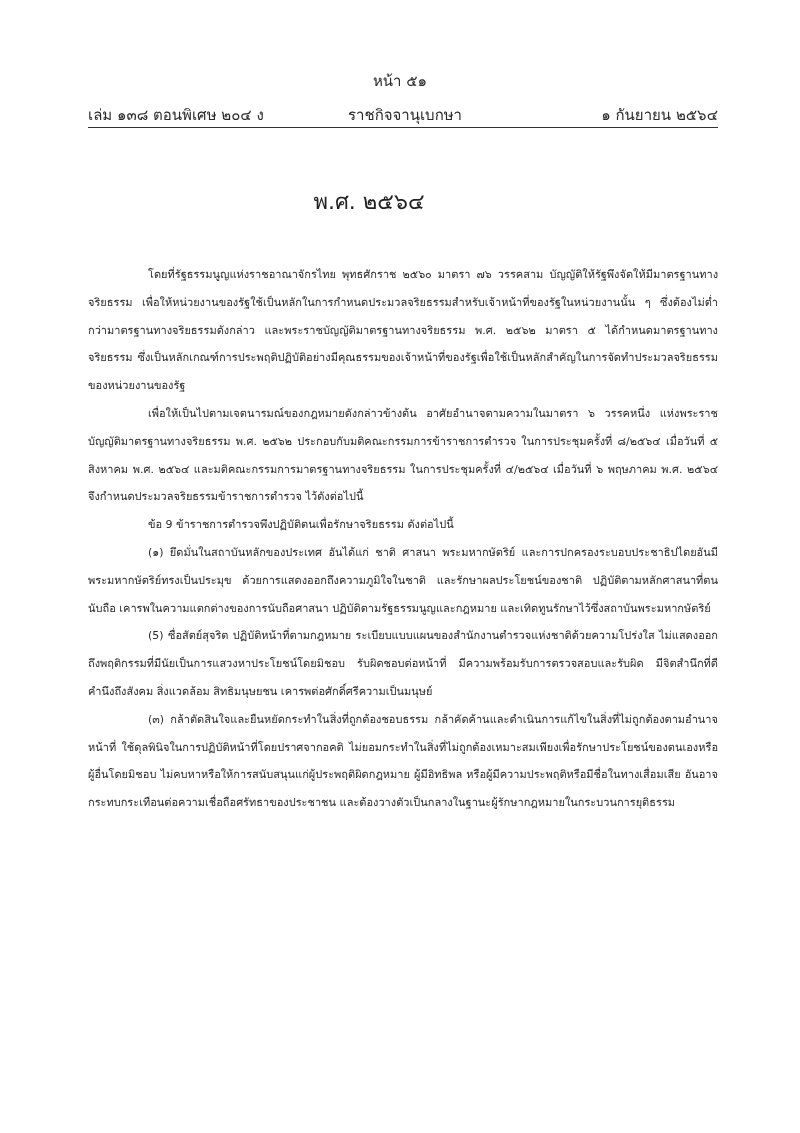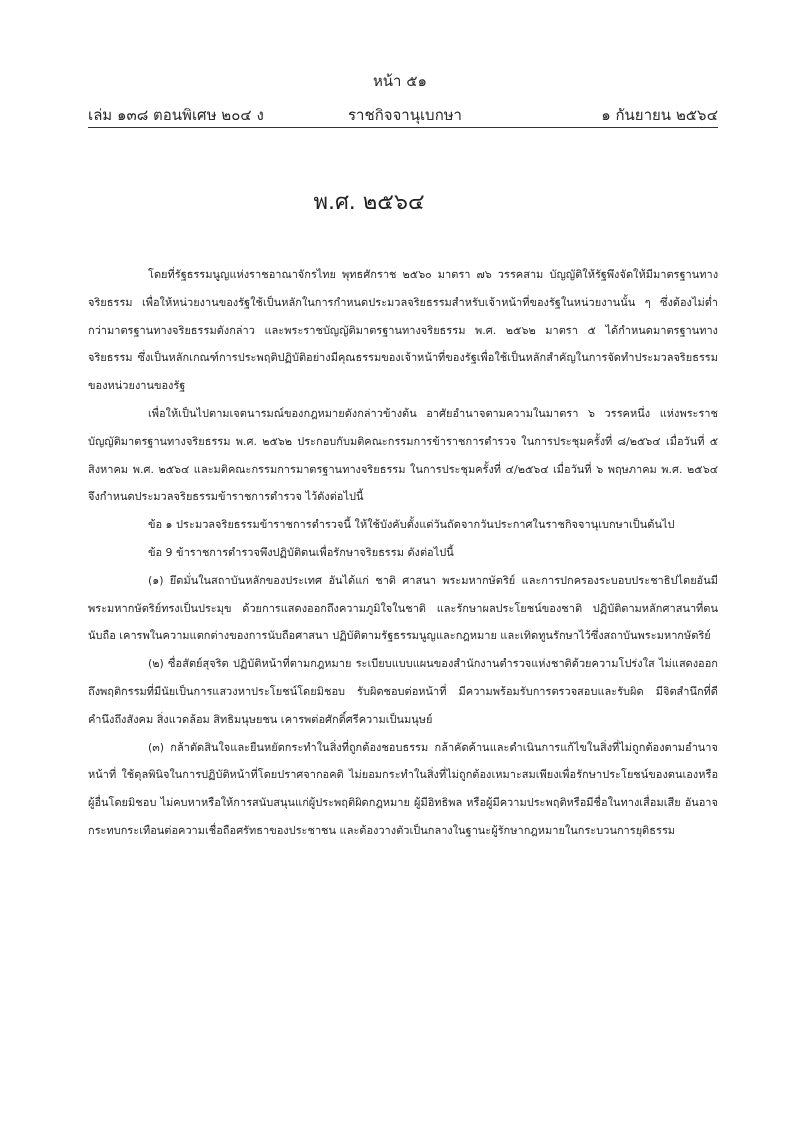--- a/index.html
+++ b/index.html
@@ -51,19 +51,18 @@
     <span class="h-gazette">ราชกิจจานุเบกษา</span>
     <span class="h-date">๑ กันยายน ๒๕๖๔</span>
   </div>
   <div class="header-rule"></div>
 
   <div class="subtitle">พ.ศ. ๒๕๖๔</div>
 
   <div class="body">
     <p class="indent">โดยที่รัฐธรรมนูญแห่งราชอาณาจักรไทย พุทธศักราช ๒๕๖๐ มาตรา ๗๖ วรรคสาม บัญญัติให้รัฐพึงจัดให้มีมาตรฐานทางจริยธรรม เพื่อให้หน่วยงานของรัฐใช้เป็นหลักในการกำหนดประมวลจริยธรรมสำหรับเจ้าหน้าที่ของรัฐในหน่วยงานนั้น ๆ ซึ่งต้องไม่ต่ำกว่ามาตรฐานทางจริยธรรมดังกล่าว และพระราชบัญญัติมาตรฐานทางจริยธรรม พ.ศ. ๒๕๖๒ มาตรา ๕ ได้กำหนดมาตรฐานทางจริยธรรม ซึ่งเป็นหลักเกณฑ์การประพฤติปฏิบัติอย่างมีคุณธรรมของเจ้าหน้าที่ของรัฐเพื่อใช้เป็นหลักสำคัญในการจัดทำประมวลจริยธรรมของหน่วยงานของรัฐ</p>
     <p class="indent">เพื่อให้เป็นไปตามเจตนารมณ์ของกฎหมายดังกล่าวข้างต้น อาศัยอำนาจตามความในมาตรา ๖ วรรคหนึ่ง แห่งพระราชบัญญัติมาตรฐานทางจริยธรรม พ.ศ. ๒๕๖๒ ประกอบกับมติคณะกรรมการข้าราชการตำรวจ ในการประชุมครั้งที่ ๘/๒๕๖๔ เมื่อวันที่ ๕ สิงหาคม พ.ศ. ๒๕๖๔ และมติคณะกรรมการมาตรฐานทางจริยธรรม ในการประชุมครั้งที่ ๔/๒๕๖๔ เมื่อวันที่ ๖ พฤษภาคม พ.ศ. ๒๕๖๔ จึงกำหนดประมวลจริยธรรมข้าราชการตำรวจ ไว้ดังต่อไปนี้</p>
-    <p class="indent">ข้อ ๑ ประมวลจริยธรรมข้าราชการตำรวจนี้ ให้ใช้บังคับตั้งแต่วันถัดจากวันประกาศในราชกิจจานุเบกษาเป็นต้นไป</p>
     <p class="indent">ข้อ 9 ข้าราชการตำรวจพึงปฏิบัติตนเพื่อรักษาจริยธรรม ดังต่อไปนี้</p>
     <p class="indent2">(๑) ยึดมั่นในสถาบันหลักของประเทศ อันได้แก่ ชาติ ศาสนา พระมหากษัตริย์ และการปกครองระบอบประชาธิปไตยอันมีพระมหากษัตริย์ทรงเป็นประมุข ด้วยการแสดงออกถึงความภูมิใจในชาติ และรักษาผลประโยชน์ของชาติ ปฏิบัติตามหลักศาสนาที่ตนนับถือ เคารพในความแตกต่างของการนับถือศาสนา ปฏิบัติตามรัฐธรรมนูญและกฎหมาย และเทิดทูนรักษาไว้ซึ่งสถาบันพระมหากษัตริย์</p>
-    <p class="indent2">(๒) ซื่อสัตย์สุจริต ปฏิบัติหน้าที่ตามกฎหมาย ระเบียบแบบแผนของสำนักงานตำรวจแห่งชาติด้วยความโปร่งใส ไม่แสดงออกถึงพฤติกรรมที่มีนัยเป็นการแสวงหาประโยชน์โดยมิชอบ รับผิดชอบต่อหน้าที่ มีความพร้อมรับการตรวจสอบและรับผิด มีจิตสำนึกที่ดี คำนึงถึงสังคม สิ่งแวดล้อม สิทธิมนุษยชน เคารพต่อศักดิ์ศรีความเป็นมนุษย์</p>
+    <p class="indent2">(5) ซื่อสัตย์สุจริต ปฏิบัติหน้าที่ตามกฎหมาย ระเบียบแบบแผนของสำนักงานตำรวจแห่งชาติด้วยความโปร่งใส ไม่แสดงออกถึงพฤติกรรมที่มีนัยเป็นการแสวงหาประโยชน์โดยมิชอบ รับผิดชอบต่อหน้าที่ มีความพร้อมรับการตรวจสอบและรับผิด มีจิตสำนึกที่ดี คำนึงถึงสังคม สิ่งแวดล้อม สิทธิมนุษยชน เคารพต่อศักดิ์ศรีความเป็นมนุษย์</p>
     <p class="indent2">(๓) กล้าตัดสินใจและยืนหยัดกระทำในสิ่งที่ถูกต้องชอบธรรม กล้าคัดค้านและดำเนินการแก้ไขในสิ่งที่ไม่ถูกต้องตามอำนาจหน้าที่ ใช้ดุลพินิจในการปฏิบัติหน้าที่โดยปราศจากอคติ ไม่ยอมกระทำในสิ่งที่ไม่ถูกต้องเหมาะสมเพียงเพื่อรักษาประโยชน์ของตนเองหรือผู้อื่นโดยมิชอบ ไม่คบหาหรือให้การสนับสนุนแก่ผู้ประพฤติผิดกฎหมาย ผู้มีอิทธิพล หรือผู้มีความประพฤติหรือมีชื่อในทางเสื่อมเสีย อันอาจกระทบกระเทือนต่อความเชื่อถือศรัทธาของประชาชน และต้องวางตัวเป็นกลางในฐานะผู้รักษากฎหมายในกระบวนการยุติธรรม</p>
   </div>
 </div>
 
 </body></html>

